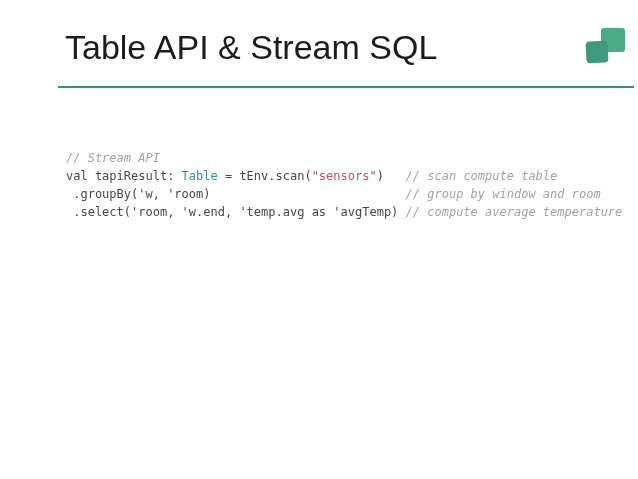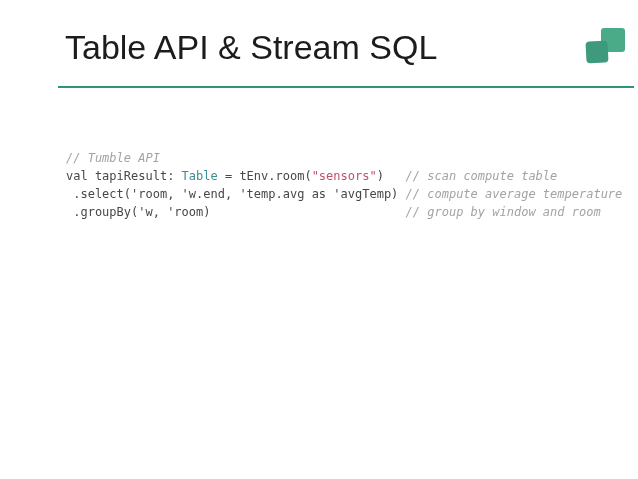--- a/index.html
+++ b/index.html
@@ -86,24 +86,24 @@
   <div class="page-title">Table API &amp; Stream SQL</div>
 
   <div class="title-rule"></div>
 
   <div class="logo">
     <div class="sq-back"></div>
     <div class="sq-front"></div>
   </div>
 
   <div class="code-block block-tableapi">
-      <div class="code-line"><span class="tok-comment">// Tumble API</span></div>
-      <div class="code-line"><span class="tok-code">val tapiResult: </span><span class="tok-type">Table</span><span class="tok-code"> = tEnv.room(</span><span class="tok-string">"sensors"</span><span class="tok-code">)   </span><span class="tok-comment">// scan compute table</span></div>
+      <div class="code-line"><span class="tok-comment">// Stream API</span></div>
+      <div class="code-line"><span class="tok-code">val tapiResult: </span><span class="tok-type">Table</span><span class="tok-code"> = tEnv.scan(</span><span class="tok-string">"sensors"</span><span class="tok-code">)   </span><span class="tok-comment">// scan compute table</span></div>
+      <div class="code-line"><span class="tok-code"> .groupBy('w, 'room)                           </span><span class="tok-comment">// group by window and room</span></div>
       <div class="code-line"><span class="tok-code"> .select('room, 'w.end, 'temp.avg as 'avgTemp) </span><span class="tok-comment">// compute average temperature</span></div>
-      <div class="code-line"><span class="tok-code"> .groupBy('w, 'room)                           </span><span class="tok-comment">// group by window and room</span></div>
     </div>
 
   <div class="code-block block-sql">
     </div>
 
   <div class="page-number">21</div>
 
   <div class="watermark">
     <div class="wm-badge">
       <span>php</span>

